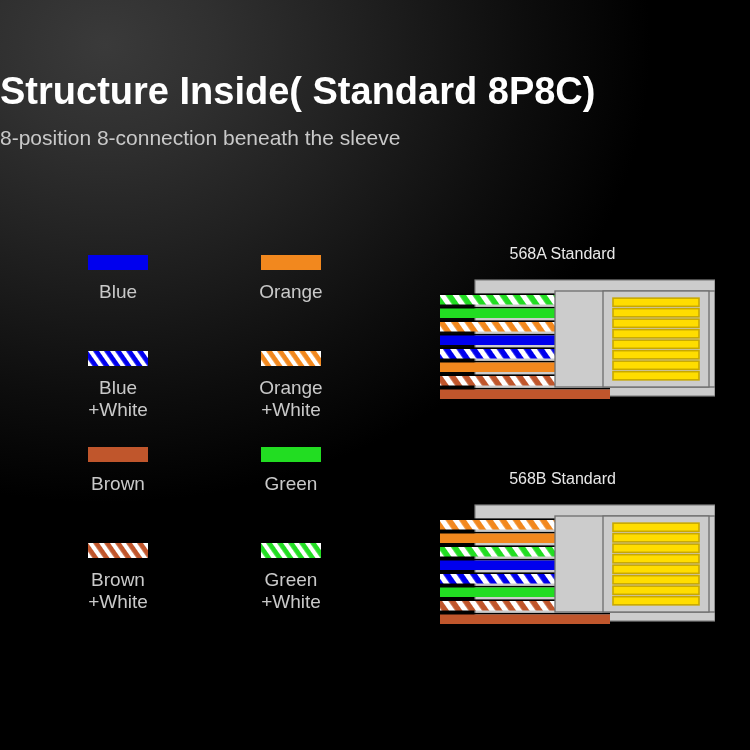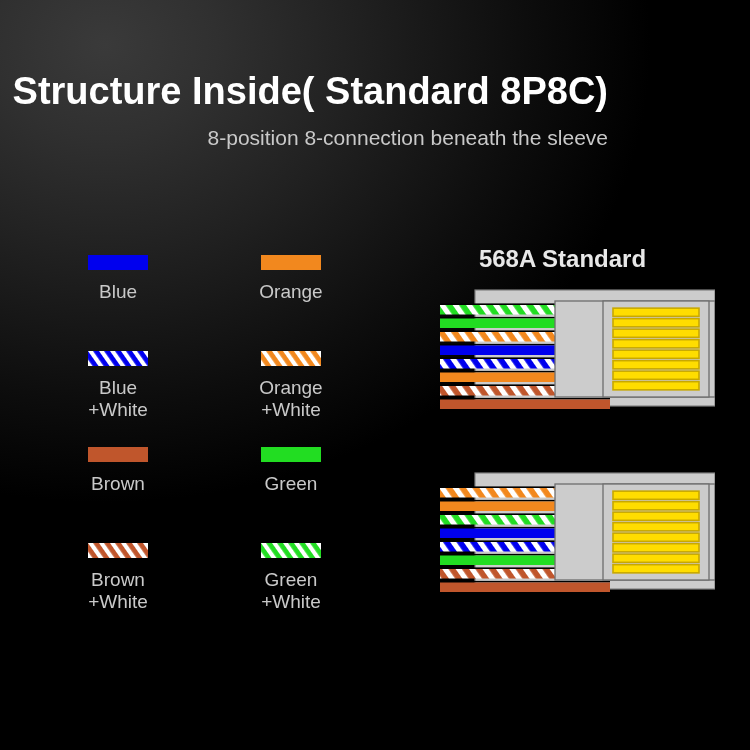--- a/index.html
+++ b/index.html
@@ -22,21 +22,21 @@
     background:
       radial-gradient(ellipse 620px 520px at 14% 6%, #3a3a3a 0%, #303030 18%, #212121 40%, #0d0d0d 68%, #000000 88%),
       #000000;
   }
 
   
   #header {
     position: absolute;
     left: 0; top: 0;
     width: 608px;
-    text-align: right;
+    text-align: left;
   }
   #title {
     margin: 0;
     padding-top: 70px;
     font-size: 38px;
     font-weight: bold;
     color: #ffffff;
     letter-spacing: 0px;
     line-height: 1.15;
     white-space: nowrap;
@@ -81,27 +81,26 @@
   
   .conn-block {
     position: absolute;
     left: 440px;
     width: 290px;
   }
   #conn-a-block { top: 245px; }
   #conn-b-block { top: 470px; }
 
   .conn-title {
-    font-size: 24px;
+    font-size: 16px;
     color: #e8e8e8;
     text-align: center;
     width: 245px;
     margin: 0 0 14px 0;
     white-space: nowrap;
-    font-weight: bold;
   }
 
   .connector {
     position: relative;
     width: 275px;
     height: 122px;
   }
   .conn-svg { display: block; }
 </style>
 </head>
@@ -244,20 +243,21 @@
           <rect x="173" y="52.65" width="86" height="8.2" fill="#FFDD00" stroke="#C8A800" stroke-width="1.6"></rect>
           <rect x="173" y="63.15" width="86" height="8.2" fill="#FFDD00" stroke="#C8A800" stroke-width="1.6"></rect>
           <rect x="173" y="73.65" width="86" height="8.2" fill="#FFDD00" stroke="#C8A800" stroke-width="1.6"></rect>
           <rect x="173" y="84.15" width="86" height="8.2" fill="#FFDD00" stroke="#C8A800" stroke-width="1.6"></rect>
           <rect x="173" y="94.65" width="86" height="8.2" fill="#FFDD00" stroke="#C8A800" stroke-width="1.6"></rect>
         </svg>
       </div>
   </div>
 
   <div class="conn-block" id="conn-b-block">
+    <div class="conn-title">568B Standard</div>
     <div class="connector" id="conn-b">
         <svg class="conn-svg" width="275" height="122" viewBox="0 0 275 122">
           <defs>
             <pattern id="stripe-8" width="11" height="11" patternUnits="userSpaceOnUse" patternTransform="rotate(-35)">
               <rect x="0" y="0" width="11" height="11" fill="#F2881E"></rect>
               <rect x="0" y="0" width="5.2" height="11" fill="#FFFFFF"></rect>
             </pattern>
             <pattern id="stripe-9" width="11" height="11" patternUnits="userSpaceOnUse" patternTransform="rotate(-35)">
               <rect x="0" y="0" width="11" height="11" fill="#22DD22"></rect>
               <rect x="0" y="0" width="5.2" height="11" fill="#FFFFFF"></rect>

